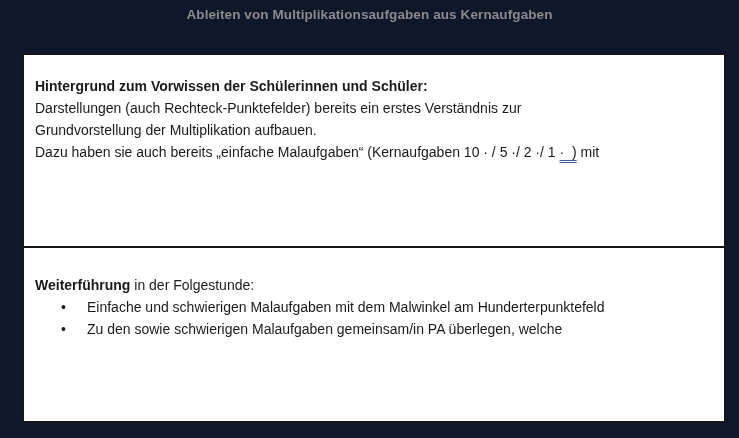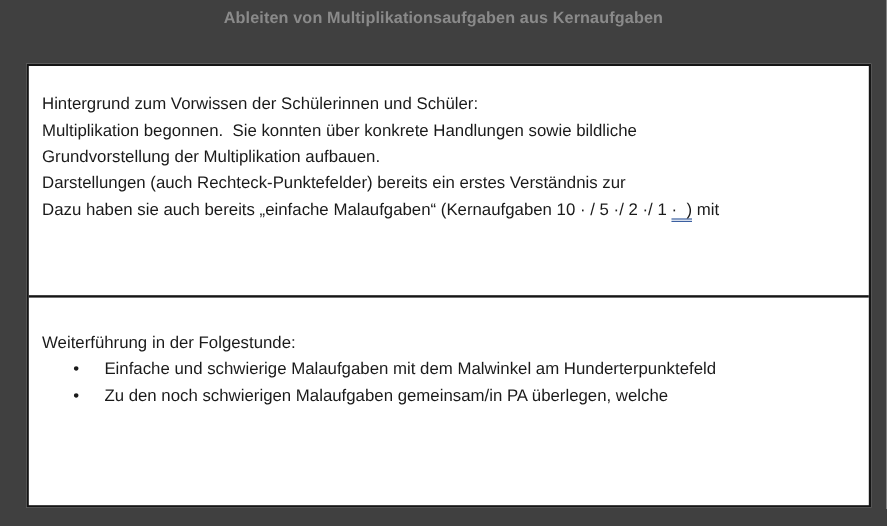--- a/index.html
+++ b/index.html
@@ -1,21 +1,21 @@
 <!DOCTYPE html>
 <html><head>
 <meta charset="utf-8">
 <style>
   * { margin: 0; padding: 0; box-sizing: border-box; }
   html, body { background: #ffffff; }
   .page {
     position: relative;
     width: 739px;
     height: 438px;
-    background: #404040;
+    background: #0f172a;
     font-family: "Liberation Sans", "DejaVu Sans", sans-serif;
     color: #1a1a1a;
     overflow: hidden;
   }
   .doc-title {
     position: absolute;
     top: 7px;
     left: 0;
     width: 100%;
     text-align: center;
@@ -43,21 +43,21 @@
   }
   .row-continuation {
     height: 173px;
     padding: 26px 10px 0 11px;
   }
   .t-line {
     font-size: 14px;
     line-height: 22px;
     white-space: nowrap;
   }
-  .bold { font-weight: normal; }
+  .bold { font-weight: bold; }
   .marked {
     text-decoration: underline;
     text-decoration-style: double;
     text-decoration-color: #3b5fa0;
     text-underline-offset: 3px;
   }
   .bullet-item {
     display: flex;
     margin-left: 26px;
   }
@@ -73,38 +73,37 @@
 <body>
 
 <div class="page">
 
   <div class="doc-title">Ableiten von Multiplikationsaufgaben aus Kernaufgaben</div>
 
   <div class="doc-table">
 
     <div class="row row-background">
       <div class="t-line bold">Hintergrund zum Vorwissen der Schülerinnen und Schüler:</div>
-      <div class="t-line">Multiplikation begonnen.&nbsp; Sie konnten über konkrete Handlungen sowie bildliche</div>
+      <div class="t-line">Darstellungen (auch Rechteck-Punktefelder) bereits ein erstes Verständnis zur</div>
       <div class="t-line">Grundvorstellung der Multiplikation aufbauen.</div>
-      <div class="t-line">Darstellungen (auch Rechteck-Punktefelder) bereits ein erstes Verständnis zur</div>
       <div class="t-line"><span>Dazu haben sie auch bereits „einfache Malaufgaben“ (Kernaufgaben 10 · / 5 ·/ 2 ·/ 1</span> <span class="marked">·&nbsp;&nbsp;)</span> <span>mit</span></div>
     </div>
 
     <div class="row row-continuation">
       <div class="t-line"><span class="bold">Weiterführung</span><span> in der Folgestunde:</span></div>
 
       <div class="bullet-item">
         <div class="bullet-dot">•</div>
         <div class="bullet-text">
-          <div class="t-line">Einfache und schwierige Malaufgaben mit dem Malwinkel am Hunderterpunktefeld</div>
+          <div class="t-line">Einfache und schwierigen Malaufgaben mit dem Malwinkel am Hunderterpunktefeld</div>
         </div>
       </div>
 
       <div class="bullet-item">
         <div class="bullet-dot">•</div>
         <div class="bullet-text">
-          <div class="t-line">Zu den noch schwierigen Malaufgaben gemeinsam/in PA überlegen, welche</div>
+          <div class="t-line">Zu den sowie schwierigen Malaufgaben gemeinsam/in PA überlegen, welche</div>
         </div>
       </div>
     </div>
 
   </div>
 </div>
 
 </body></html>

